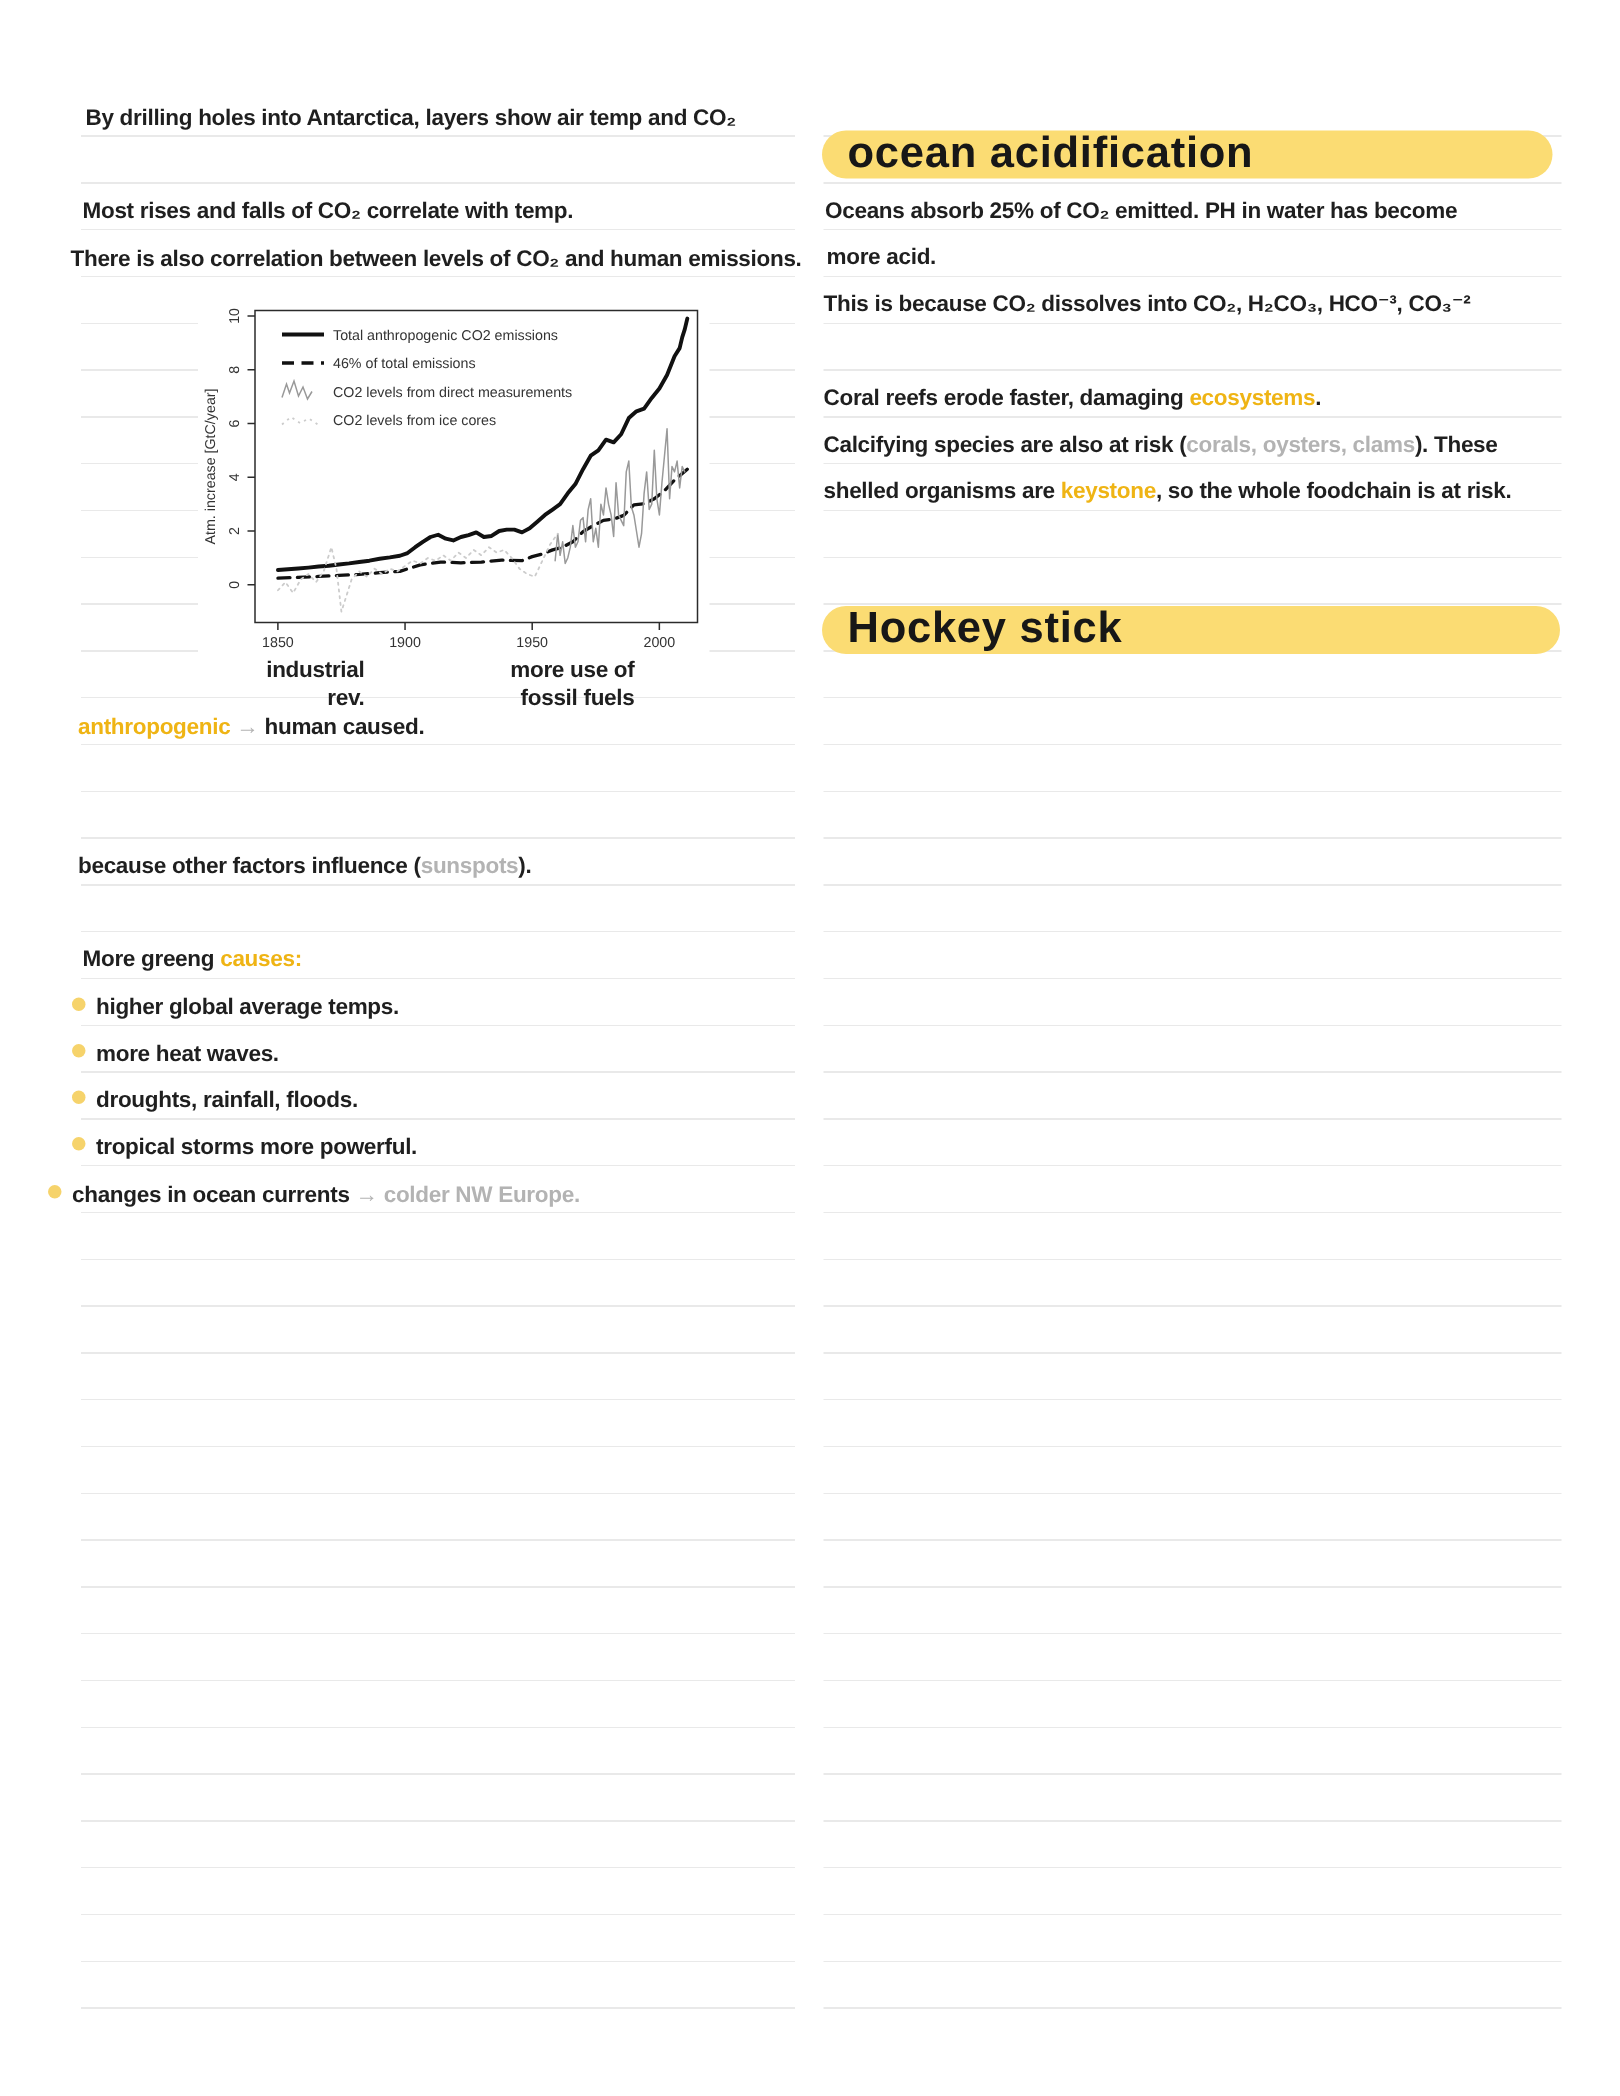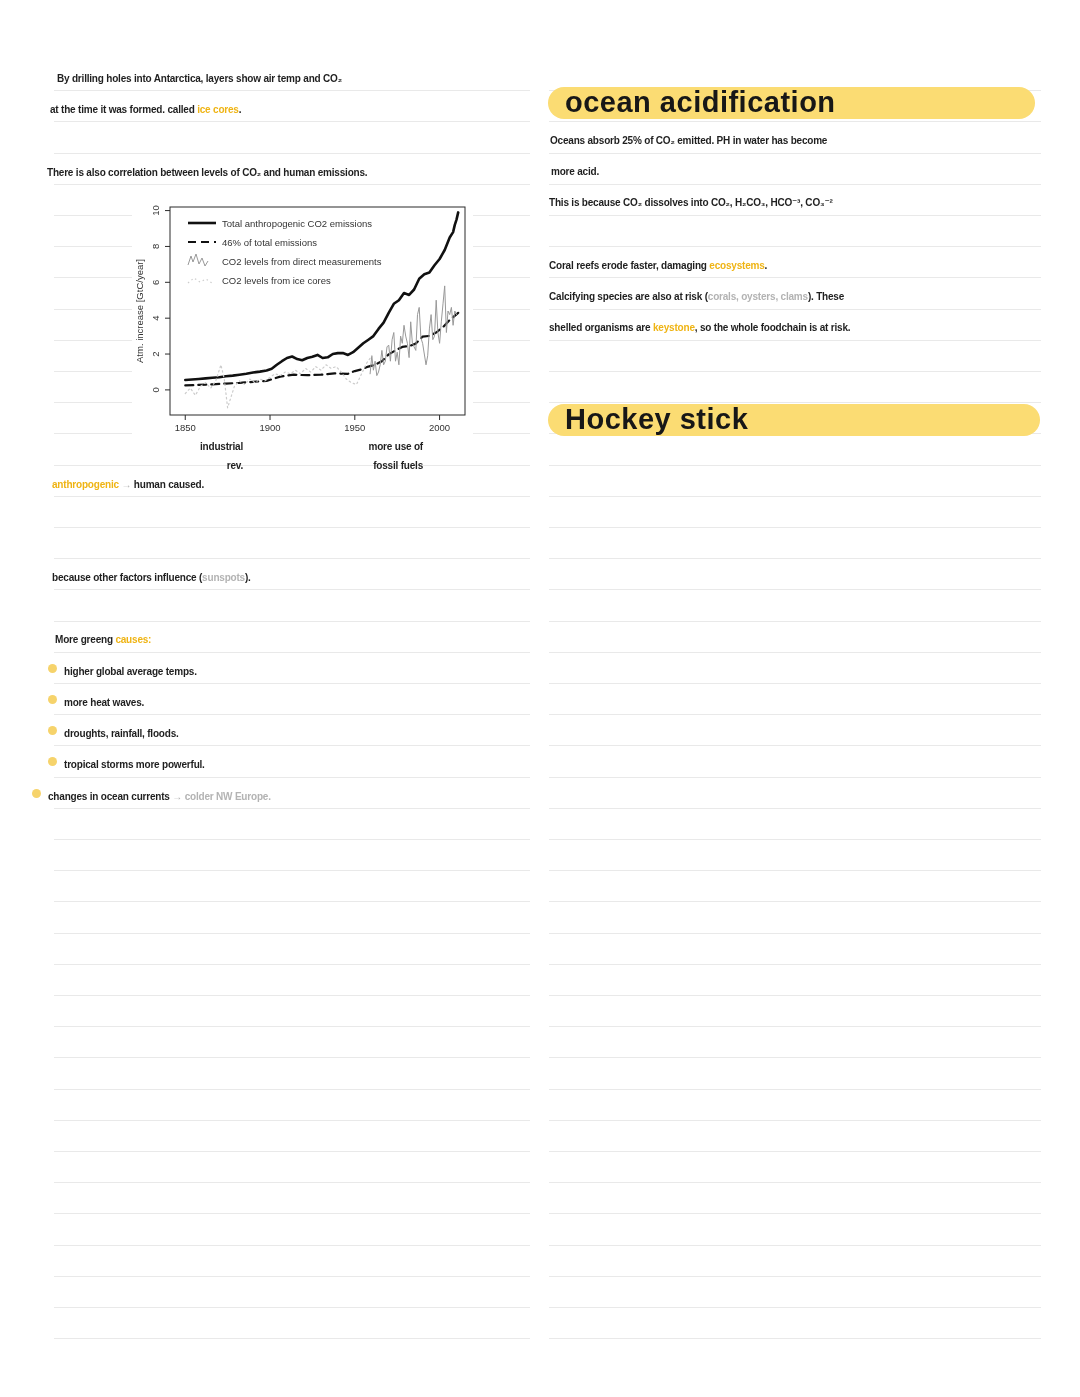--- a/index.html
+++ b/index.html
@@ -13,21 +13,21 @@
   }
   .rules{
     position:absolute;top:60px;height:1281px;
     background:repeating-linear-gradient(180deg,
       rgba(0,0,0,0) 0px, rgba(0,0,0,0) 30.2px,
       var(--rule) 30.2px, var(--rule) 31.2px);
   }
   .rules-left{left:54px;width:476px;}
   .rules-right{left:549px;width:492px;}
   .hw{
-    position:absolute;font-size:10px;line-height:22px;font-weight:700;
+    position:absolute;font-size:15px;line-height:22px;font-weight:700;
     letter-spacing:-0.2px;white-space:nowrap;color:var(--ink);
   }
   .c-ink{color:var(--ink);} .c-amber{color:var(--amber);} .c-gray{color:var(--gray);}
   .bullet .dot{
     display:inline-block;width:9px;height:9px;border-radius:50%;
     background:var(--bullet);margin-right:7px;position:relative;top:-2px;
   }
   .bullet .dot-gray{background:#c9c9c9;}
   .heading{
     position:absolute;height:32px;line-height:31px;background:var(--highlight);
@@ -40,21 +40,21 @@
 </style>
 </head>
 <body>
 
 <div class="page">
 
   <div class="rules rules-left"></div>
   <div class="rules rules-right"></div>
 
   <div class="hw" style="left:57px;top:68px"><span class="c-ink">By drilling holes into Antarctica, layers show air temp and CO₂</span></div>
-  <div class="hw" style="left:50px;top:99px"><span class="c-ink">at the time it was formed. called </span><span class="c-amber">ice cores</span><span class="c-ink">.</span></div>
+  <div class="hw" style="left:55px;top:130px"><span class="c-ink">Most rises and falls of CO₂ correlate with temp.</span></div>
   <div class="hw" style="left:47px;top:162px"><span class="c-ink">There is also correlation between levels of CO₂ and human emissions.</span></div>
 
   <div class="chart-card">
     <svg id="chart-svg" width="341" height="250" viewBox="0 0 341 250">
         <rect x="38" y="10" width="295" height="208" fill="none" stroke="#2b2b2b" stroke-width="1"></rect>
         <line x1="33" y1="192.89655172413794" x2="38" y2="192.89655172413794" stroke="#2b2b2b" stroke-width="1"></line>
         <text x="0" y="0" font-size="9.5" fill="#333" text-anchor="middle" transform="translate(27,192.89655172413794) rotate(-90)">0</text>
         <line x1="33" y1="157.0344827586207" x2="38" y2="157.0344827586207" stroke="#2b2b2b" stroke-width="1"></line>
         <text x="0" y="0" font-size="9.5" fill="#333" text-anchor="middle" transform="translate(27,157.0344827586207) rotate(-90)">2</text>
         <line x1="33" y1="121.17241379310344" x2="38" y2="121.17241379310344" stroke="#2b2b2b" stroke-width="1"></line>

